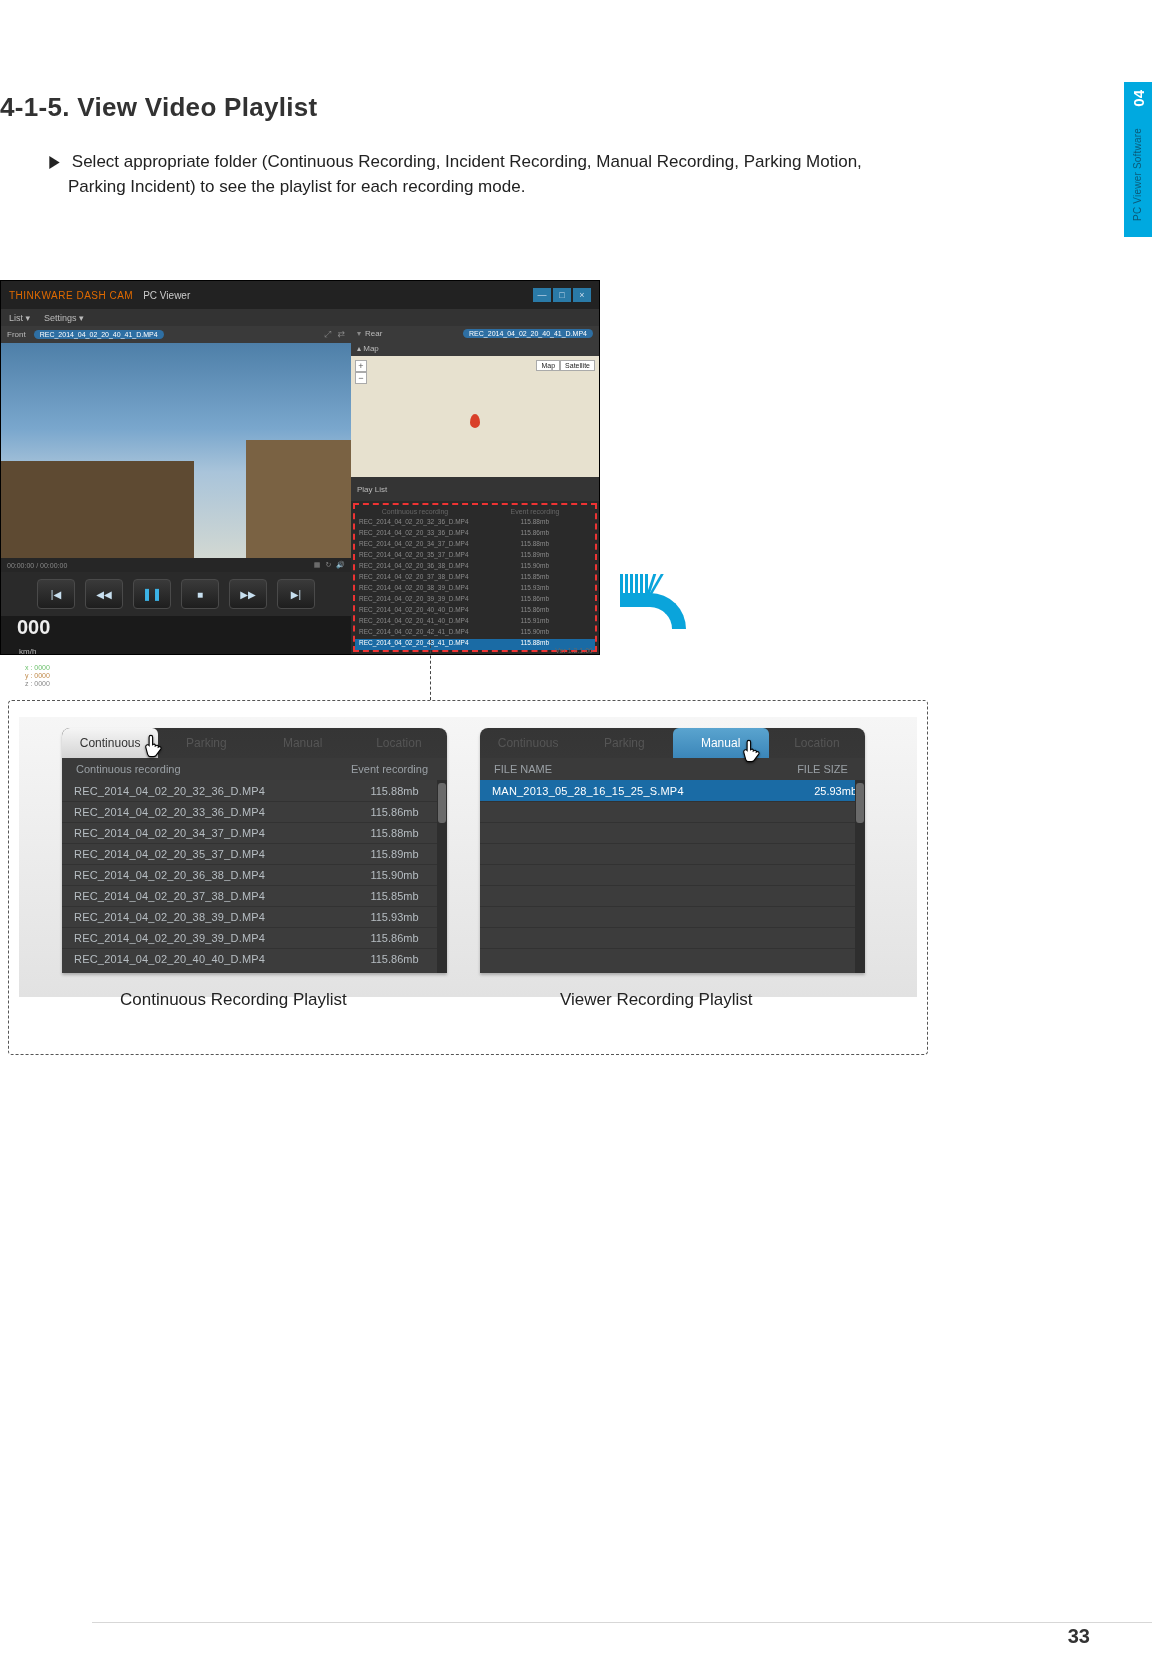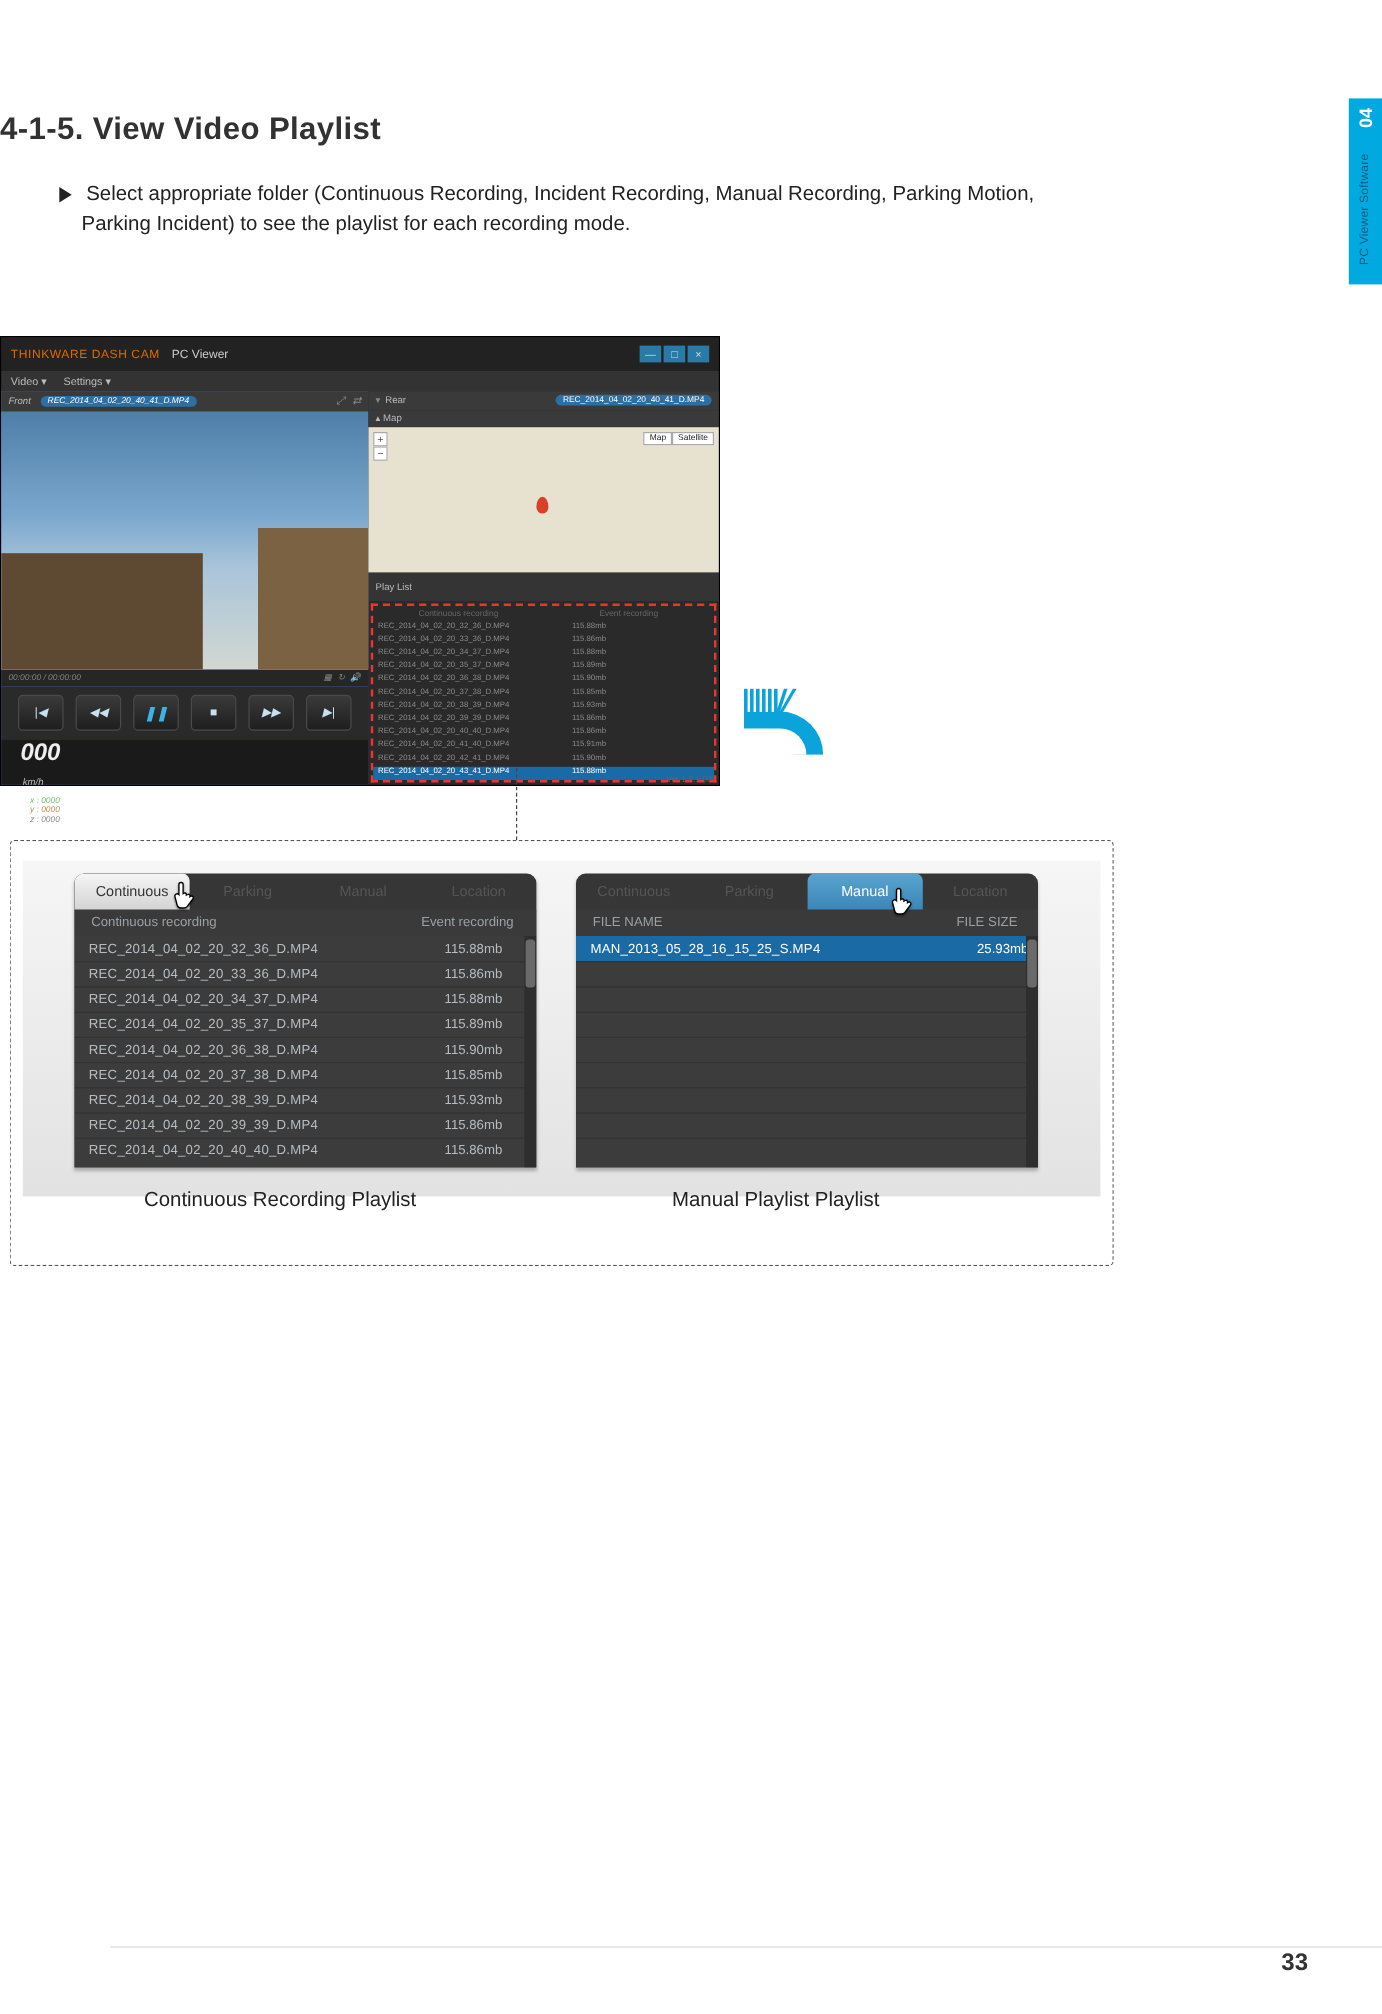--- a/index.html
+++ b/index.html
@@ -22,21 +22,21 @@
   
   .viewer { position:absolute; left:0; top:280px; width:600px; height:375px; background:#111; border:1px solid #000; }
   .viewer .titlebar { height:28px; background:#222; display:flex; align-items:center; padding:0 8px; }
   .viewer .brand { color:#e06a00; font-size:10px; font-weight:normal; letter-spacing:.5px;}
   .viewer .brand2 { color:#ccc; font-size:10px; margin-left:10px;}
   .viewer .winctl { margin-left:auto; display:flex; gap:2px;}
   .viewer .winctl span { width:18px; height:14px; background:#2a7aa7; display:inline-flex; align-items:center; justify-content:center; color:#cde; font-size:9px;}
   .viewer .menubar { height:17px; background:#333; display:flex; align-items:center; padding:0 8px; gap:14px;}
   .viewer .menubar span { color:#bbb; font-size:9px;}
   .viewer .body { display:flex; height:calc(100% - 45px);}
-  .leftpane { width:306px; display:flex; flex-direction:column; background:#3b82f6;font-style:italic;}
+  .leftpane { width:350px; display:flex; flex-direction:column; background:#bef264;}
   .leftpane .frontbar { height:17px; background:#3a3a3a; display:flex; align-items:center; padding:0 6px;}
   .leftpane .frontbar .lbl { color:#bbb; font-size:8px;}
   .leftpane .frontbar .chip { margin-left:8px; background:#2e6fa3; color:#fff; font-size:7px; padding:1px 6px; border-radius:8px;}
   .leftpane .frontbar .icons { margin-left:auto; color:#888; font-size:9px; display:flex; gap:6px;}
   .leftpane .video { flex:1; position:relative; overflow:hidden;}
   .sky { position:absolute; inset:0; background:linear-gradient(#4e7fa8 0%, #7aa7cd 40%, #a9c4da 60%, #d2d8d2 100%);}
   .building { position:absolute; bottom:0; left:0; width:55%; height:45%; background:#5e4a32; }
   .building.r { left:auto; right:0; width:30%; height:55%; background:#7a6243;}
   .leftpane .timebar { height:14px; background:#262626; color:#888; font-size:7px; padding:0 6px; display:flex; align-items:center; justify-content:space-between;}
   .leftpane .timebar .ricons{display:flex;gap:5px;}
@@ -145,21 +145,21 @@
   <div class="titlebar">
     <span class="brand">THINKWARE  DASH CAM</span>
     <span class="brand2">PC Viewer</span>
     <div class="winctl">
       <span>—</span>
       <span>□</span>
       <span>×</span>
     </div>
   </div>
   <div class="menubar">
-    <span>Video ▾</span>
+    <span>List ▾</span>
     <span>Settings ▾</span>
   </div>
   <div class="body">
     <div class="leftpane">
       <div class="frontbar">
         <span class="lbl">Front</span>
         <span class="chip">REC_2014_04_02_20_40_41_D.MP4</span>
         <div class="icons">
             <span>⤢</span>
             <span>⇄</span>
@@ -419,16 +419,16 @@
       <path fill="#fff" stroke="#000" stroke-width="1.3" d="M10 4c1.1 0 2 .9 2 2v9l1-.5c.7-.4 1.6-.2 2 .5.3.5.3 1 .2 1.4l1.3-.6c.8-.4 1.7 0 2.1.7.3.5.2 1 .1 1.4l1-.5c.8-.4 1.8 0 2.1.8.4.8.1 1.7-.5 2.3l-5.2 6.9c-.8 1-2 1.6-3.3 1.6H9.9c-1.7 0-3.2-1.1-3.7-2.7L4 18c-.4-1.3.4-2.6 1.7-2.9.9-.2 1.7.2 2.2.8V6c0-1.1.9-2 2.1-2Z"></path>
     </svg>
 </div>
 <div class="cursor right">
   <svg viewBox="0 0 32 40">
       <path fill="#fff" stroke="#000" stroke-width="1.3" d="M10 4c1.1 0 2 .9 2 2v9l1-.5c.7-.4 1.6-.2 2 .5.3.5.3 1 .2 1.4l1.3-.6c.8-.4 1.7 0 2.1.7.3.5.2 1 .1 1.4l1-.5c.8-.4 1.8 0 2.1.8.4.8.1 1.7-.5 2.3l-5.2 6.9c-.8 1-2 1.6-3.3 1.6H9.9c-1.7 0-3.2-1.1-3.7-2.7L4 18c-.4-1.3.4-2.6 1.7-2.9.9-.2 1.7.2 2.2.8V6c0-1.1.9-2 2.1-2Z"></path>
     </svg>
 </div>
 
 <div class="cap left">Continuous Recording Playlist</div>
-<div class="cap right">Manual Playlist Playlist</div>
+<div class="cap right">Viewer Recording Playlist</div>
 
 <div class="page-line"></div>
 <div class="page-num">33</div>
 
 </body></html>

